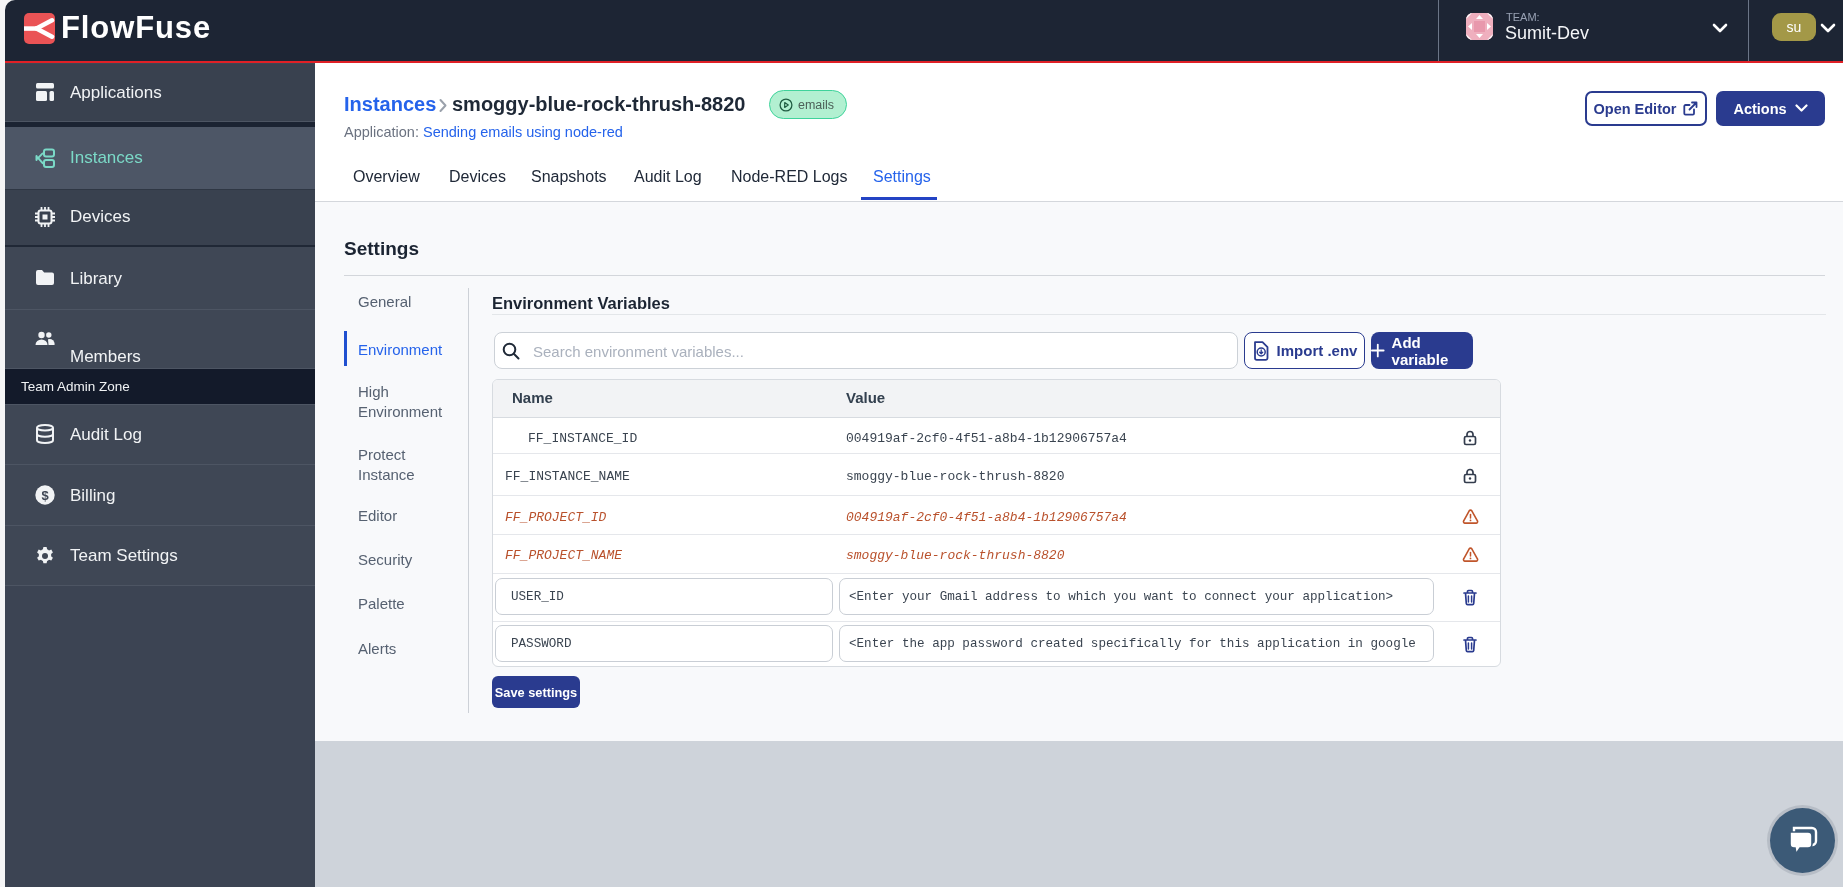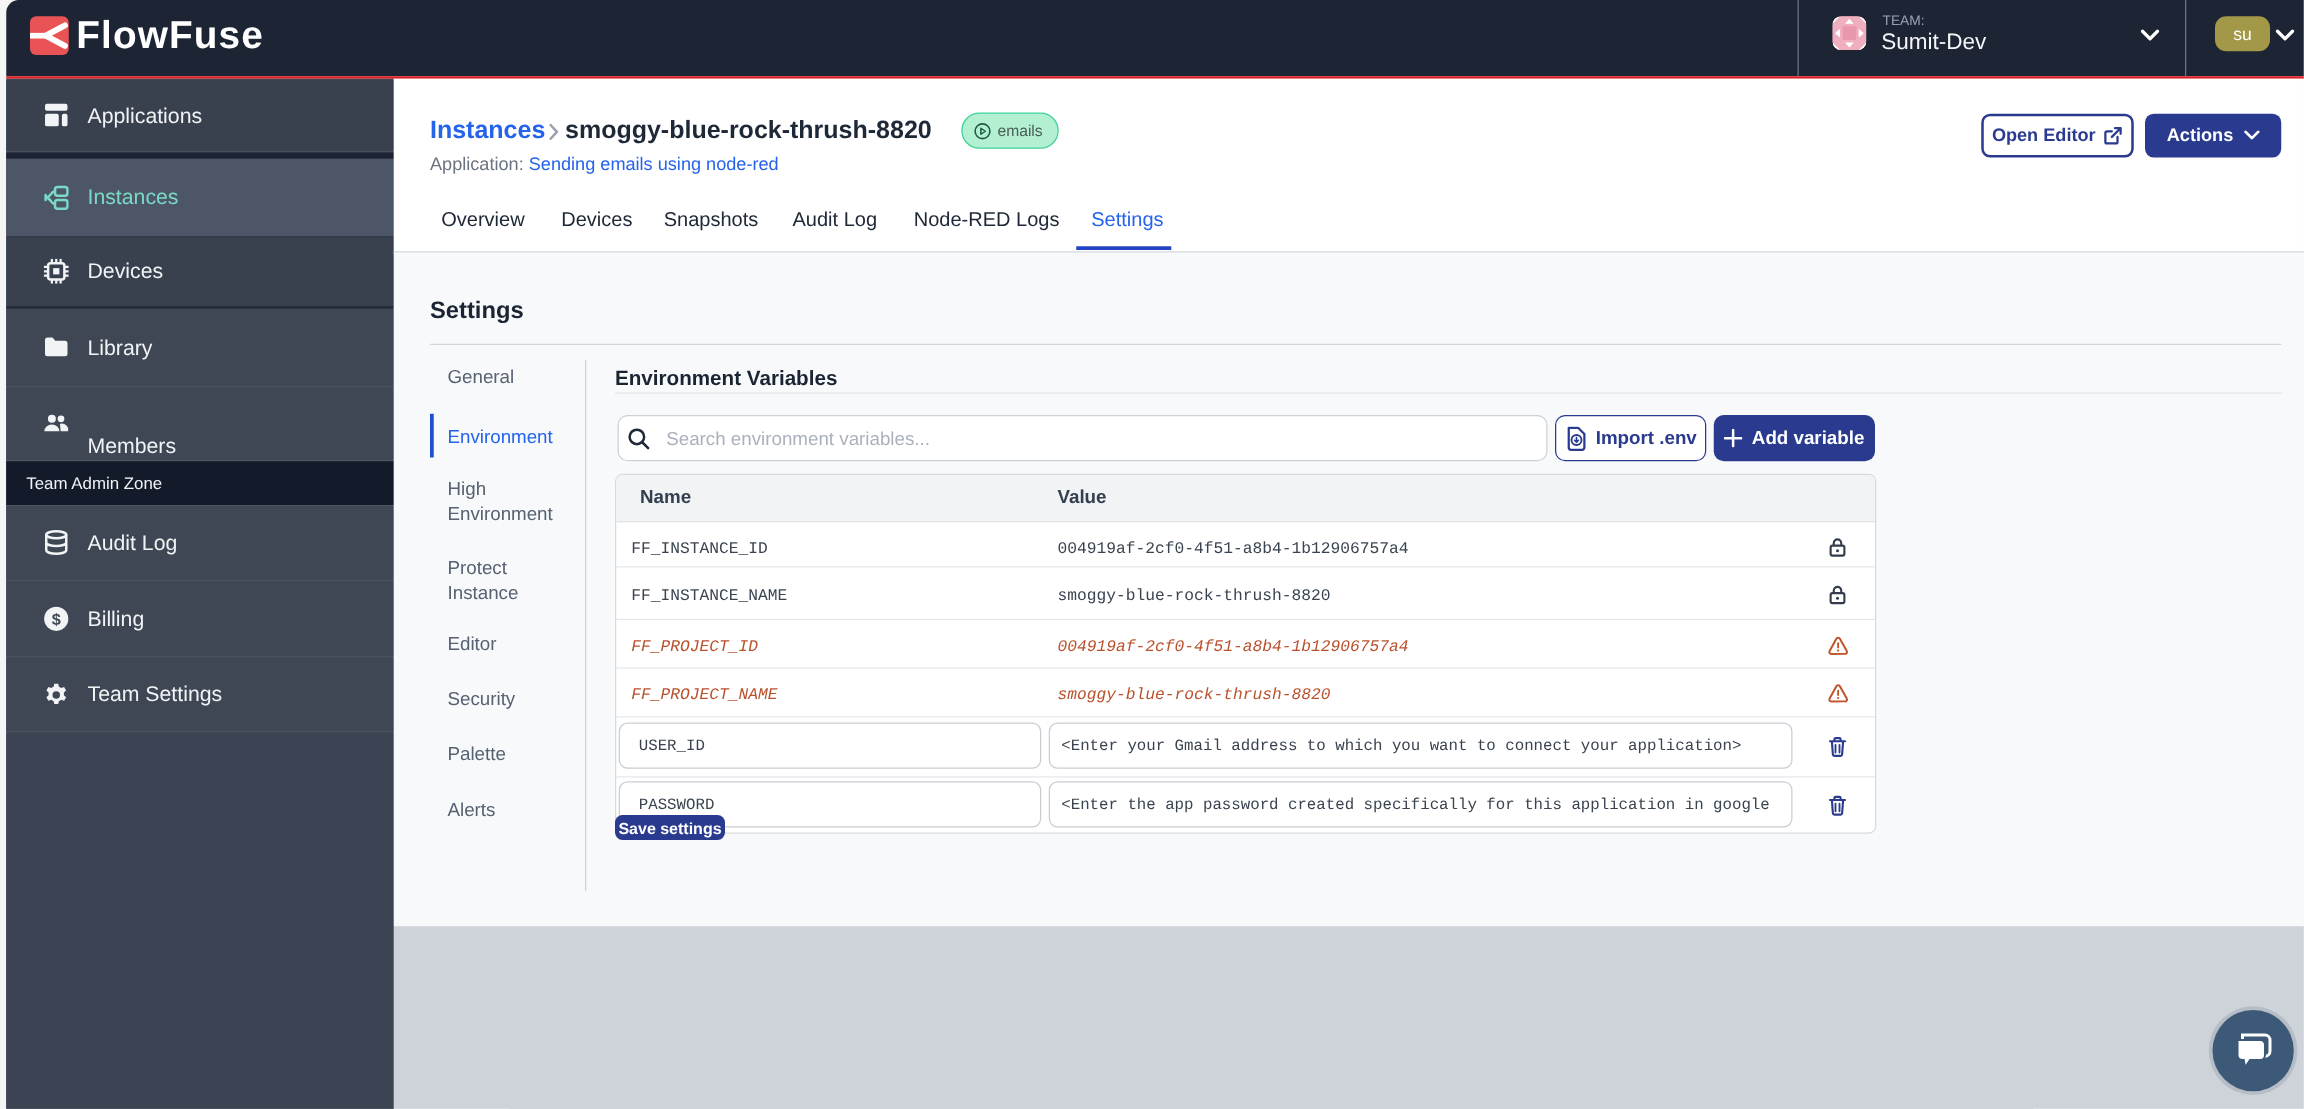--- a/index.html
+++ b/index.html
@@ -184,33 +184,33 @@
 
 <div class="abs flex" style="left:1244px; top:332px; width:121px; height:37px; background:#fff; border:1.5px solid #2a3b8f; border-radius:8px; justify-content:center;">
   <svg width="18" height="20" viewBox="0 0 18 20">
       <path d="M3 1.2 H10.5 L15.5 6.2 V17 a1.8 1.8 0 0 1 -1.8 1.8 H4.8 A1.8 1.8 0 0 1 3 17 Z" fill="none" stroke="#2a3b8f" stroke-width="1.8" stroke-linejoin="round"></path>
       <circle cx="9.2" cy="11" r="4" fill="none" stroke="#2a3b8f" stroke-width="1.5"></circle>
       <path d="M9.2 9 V12.6 M7.7 11.2 L9.2 12.8 L10.7 11.2" fill="none" stroke="#2a3b8f" stroke-width="1.3" stroke-linecap="round" stroke-linejoin="round"></path>
     </svg>
   <span style="font-size:15px; font-weight:bold; color:#2a3b8f; margin-left:7px;">Import .env</span>
 </div>
 
-<div class="abs flex" style="left:1371px; top:332px; width:129px; height:37px; background:#2a3b8f; border-radius:8px; justify-content:center;">
+<div class="abs flex" style="left:1371px; top:332px; width:102px; height:37px; background:#2a3b8f; border-radius:8px; justify-content:center;">
   <svg width="15" height="15" viewBox="0 0 15 15">
       <path d="M7.5 1 V14 M1 7.5 H14" stroke="#fff" stroke-width="2" stroke-linecap="round"></path>
     </svg>
   <span style="font-size:15px; font-weight:bold; color:#fff; margin-left:7px;">Add variable</span>
 </div>
 
 <div class="abs" style="left:492px; top:379px; width:1009px; height:288px; background:#fff; border:1px solid #d7dbe0; border-radius:6px;"></div>
 <div class="abs" style="left:493px; top:380px; width:1007px; height:38px; background:#f2f3f5; border-bottom:1px solid #d7dbe0; border-radius:5px 5px 0 0;"></div>
 <div class="abs" style="left:512px; top:389px; font-size:15px; font-weight:bold; color:#33404f;">Name</div>
 <div class="abs" style="left:846px; top:389px; font-size:15px; font-weight:bold; color:#33404f;">Value</div>
 <div id="rows">
-    <div class="abs mono" style="left:505px; top:430.95px; font-size:13px; color:#3a4450;text-align:right;">FF_INSTANCE_ID</div>
+    <div class="abs mono" style="left:528px; top:430.95px; font-size:13px; color:#3a4450;text-align:right;">FF_INSTANCE_ID</div>
     <div class="abs mono" style="left:846px; top:430.95px; font-size:13px; color:#3a4450;">004919af-2cf0-4f51-a8b4-1b12906757a4</div>
     <div class="abs" style="left:1462px; top:429.95px;"><svg width="16" height="16" viewBox="0 0 16 16">
         <rect x="2.5" y="6.5" width="11" height="8" rx="1.5" fill="none" stroke="#333c4d" stroke-width="1.7"></rect>
         <path d="M5 6.5 V4.5 a3 3 0 0 1 6 0 V6.5" fill="none" stroke="#333c4d" stroke-width="1.7"></path>
         <circle cx="8" cy="10.5" r="1.2" fill="#333c4d"></circle>
       </svg></div>
     <div class="abs" style="left:493px; top:453.4px; width:1007px; height:1px; background:#e5e7eb;"></div>
     <div class="abs mono" style="left:505px; top:469.2px; font-size:13px; color:#3a4450;">FF_INSTANCE_NAME</div>
     <div class="abs mono" style="left:846px; top:469.2px; font-size:13px; color:#3a4450;">smoggy-blue-rock-thrush-8820</div>
     <div class="abs" style="left:1462px; top:468.2px;"><svg width="16" height="16" viewBox="0 0 16 16">
@@ -247,21 +247,21 @@
     <div class="abs" style="left:839px; top:625.25px; width:595px; height:37px; background:#fff; border:1px solid #c9ced5; border-radius:7px; overflow:hidden;"></div>
     <div class="abs mono" style="left:849px; top:636.75px; font-size:12.6px; color:#3a4450;">&lt;Enter the app password created specifically for this application in google</div>
     <div class="abs" style="left:1462px; top:635.75px;"><svg width="16" height="17" viewBox="0 0 16 17">
         <path d="M2 4 H14 M5.5 4 V2.5 a1 1 0 0 1 1 -1 H9.5 a1 1 0 0 1 1 1 V4 M3.5 4 L4.3 14.5 a1.3 1.3 0 0 0 1.3 1.2 H10.4 a1.3 1.3 0 0 0 1.3 -1.2 L12.5 4" fill="none" stroke="#2a3b8f" stroke-width="1.7" stroke-linecap="round"></path>
         <path d="M6.4 7 V13 M9.6 7 V13" stroke="#2a3b8f" stroke-width="1.5" stroke-linecap="round"></path>
       </svg></div>
     <div class="abs" style="left:493px; top:572.5px; width:1007px; height:1px; background:#e5e7eb;"></div>
     <div class="abs" style="left:493px; top:620.5px; width:1007px; height:1px; background:#e5e7eb;"></div>
   </div>
 
-<div class="abs flex" style="left:492px; top:652px; width:88px; height:20px; background:#2a3b8f; border-radius:6px; justify-content:center;">
+<div class="abs flex" style="left:492px; top:676px; width:88px; height:32px; background:#2a3b8f; border-radius:6px; justify-content:center;">
   <span style="font-size:12.8px; font-weight:bold; color:#fff;">Save settings</span>
 </div>
 
 <div class="abs" style="left:1770px; top:808px; width:65px; height:65px; border-radius:50%; background:#3c5a77; box-shadow:0 0 0 3px rgba(140,148,160,0.35);"></div>
 <svg class="abs" style="left:1786px; top:824px;" width="34" height="34" viewBox="0 0 34 34">
   <path d="M8 4 H26 a4 4 0 0 1 4 4 V17 a4 4 0 0 1 -4 4 H12 a4 4 0 0 1 -4 -4 Z" fill="none" stroke="#fff" stroke-width="2.4"></path>
   <path d="M4 8 H22 a4 4 0 0 1 4 4 V20 a4 4 0 0 1 -4 4 H14 L10 30 L9 24 H8 a4 4 0 0 1 -4 -4 Z" fill="#fff" stroke="#3c5a77" stroke-width="1.6"></path>
 </svg>
 
 </body></html>

